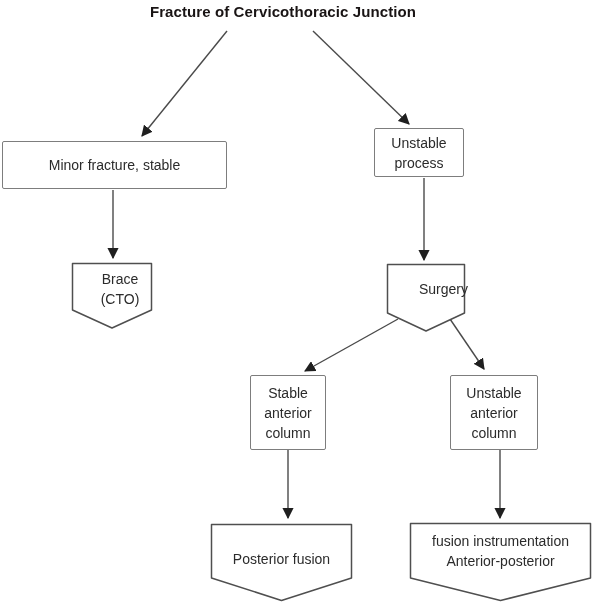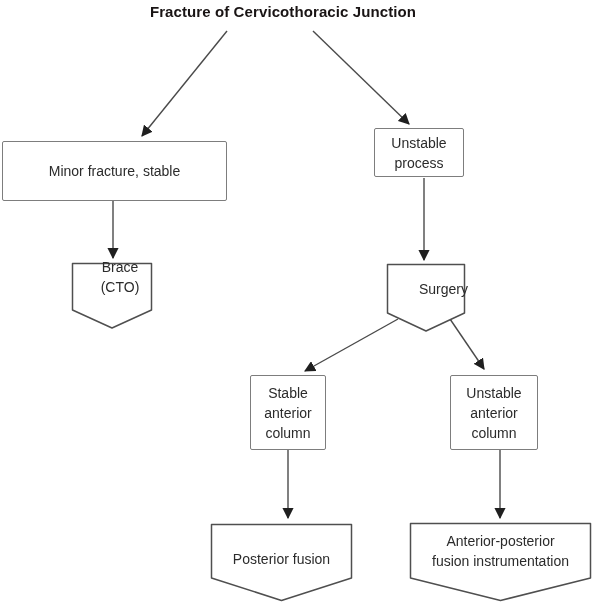--- a/index.html
+++ b/index.html
@@ -59,52 +59,52 @@
     <line class="edge" marker-end="url(#ah)" x1="450" y1="319" x2="484" y2="369"></line>
     <line class="edge" marker-end="url(#ah)" x1="288" y1="450" x2="288" y2="518"></line>
     <line class="edge" marker-end="url(#ah)" x1="500" y1="450" x2="500" y2="518"></line>
 
     <path class="pent" d="M72.5,263.5 L151.5,263.5 L151.5,310 L112,328 L72.5,310 Z"></path>
     <path class="pent" d="M387.5,264.5 L464.5,264.5 L464.5,313 L426,331 L387.5,313 Z"></path>
     <path class="pent" d="M211.5,524.5 L351.5,524.5 L351.5,578 L281.5,600.5 L211.5,578 Z"></path>
     <path class="pent" d="M410.5,523.5 L590.5,523.5 L590.5,578 L500.5,600.5 L410.5,578 Z"></path>
   </svg>
 
-  <div class="node-rect" style="left:2px;top:141px;width:225px;height:60px;">
+  <div class="node-rect" style="left:2px;top:141px;width:225px;height:48px;">
     <div class="ln">Minor fracture, stable</div>
   </div>
 
   <div class="node-rect" style="left:374px;top:128px;width:90px;height:49px;">
     <div class="ln">Unstable</div>
     <div class="ln">process</div>
   </div>
 
   <div class="node-rect" style="left:250px;top:375px;width:76px;height:75px;text-align:center;">
     <div class="ln">Stable</div>
     <div class="ln">anterior</div>
     <div class="ln">column</div>
   </div>
 
   <div class="node-rect" style="left:450px;top:375px;width:88px;height:75px;">
     <div class="ln">Unstable</div>
     <div class="ln">anterior</div>
     <div class="ln">column</div>
   </div>
 
-  <div class="node-label" style="left:72px;top:253px;width:96px;height:47px;">
+  <div class="node-label" style="left:72px;top:265px;width:96px;height:47px;">
     <div class="ln">Brace</div>
     <div class="ln">(CTO)</div>
   </div>
 
   <div class="node-label" style="left:405px;top:264px;width:77px;height:49px;">
     <div class="ln">Surgery</div>
   </div>
 
   <div class="node-label" style="left:211px;top:524px;width:141px;height:54px;margin-top:8px;">
     <div class="ln">Posterior fusion</div>
   </div>
 
   <div class="node-label" style="left:410px;top:523px;width:181px;height:55px;">
+    <div class="ln">fusion instrumentation</div>
     <div class="ln">Anterior-posterior</div>
-    <div class="ln">fusion instrumentation</div>
   </div>
 
 </div>
 
 </body></html>

